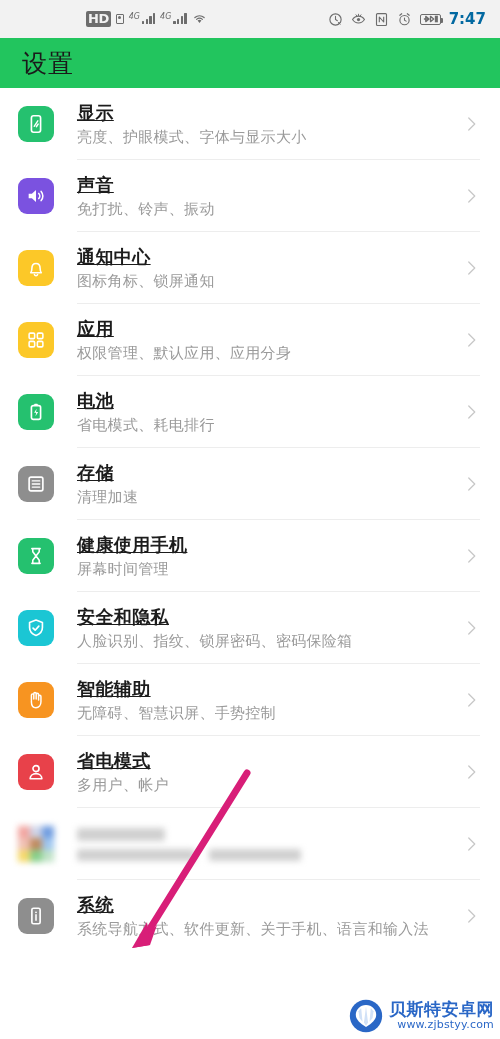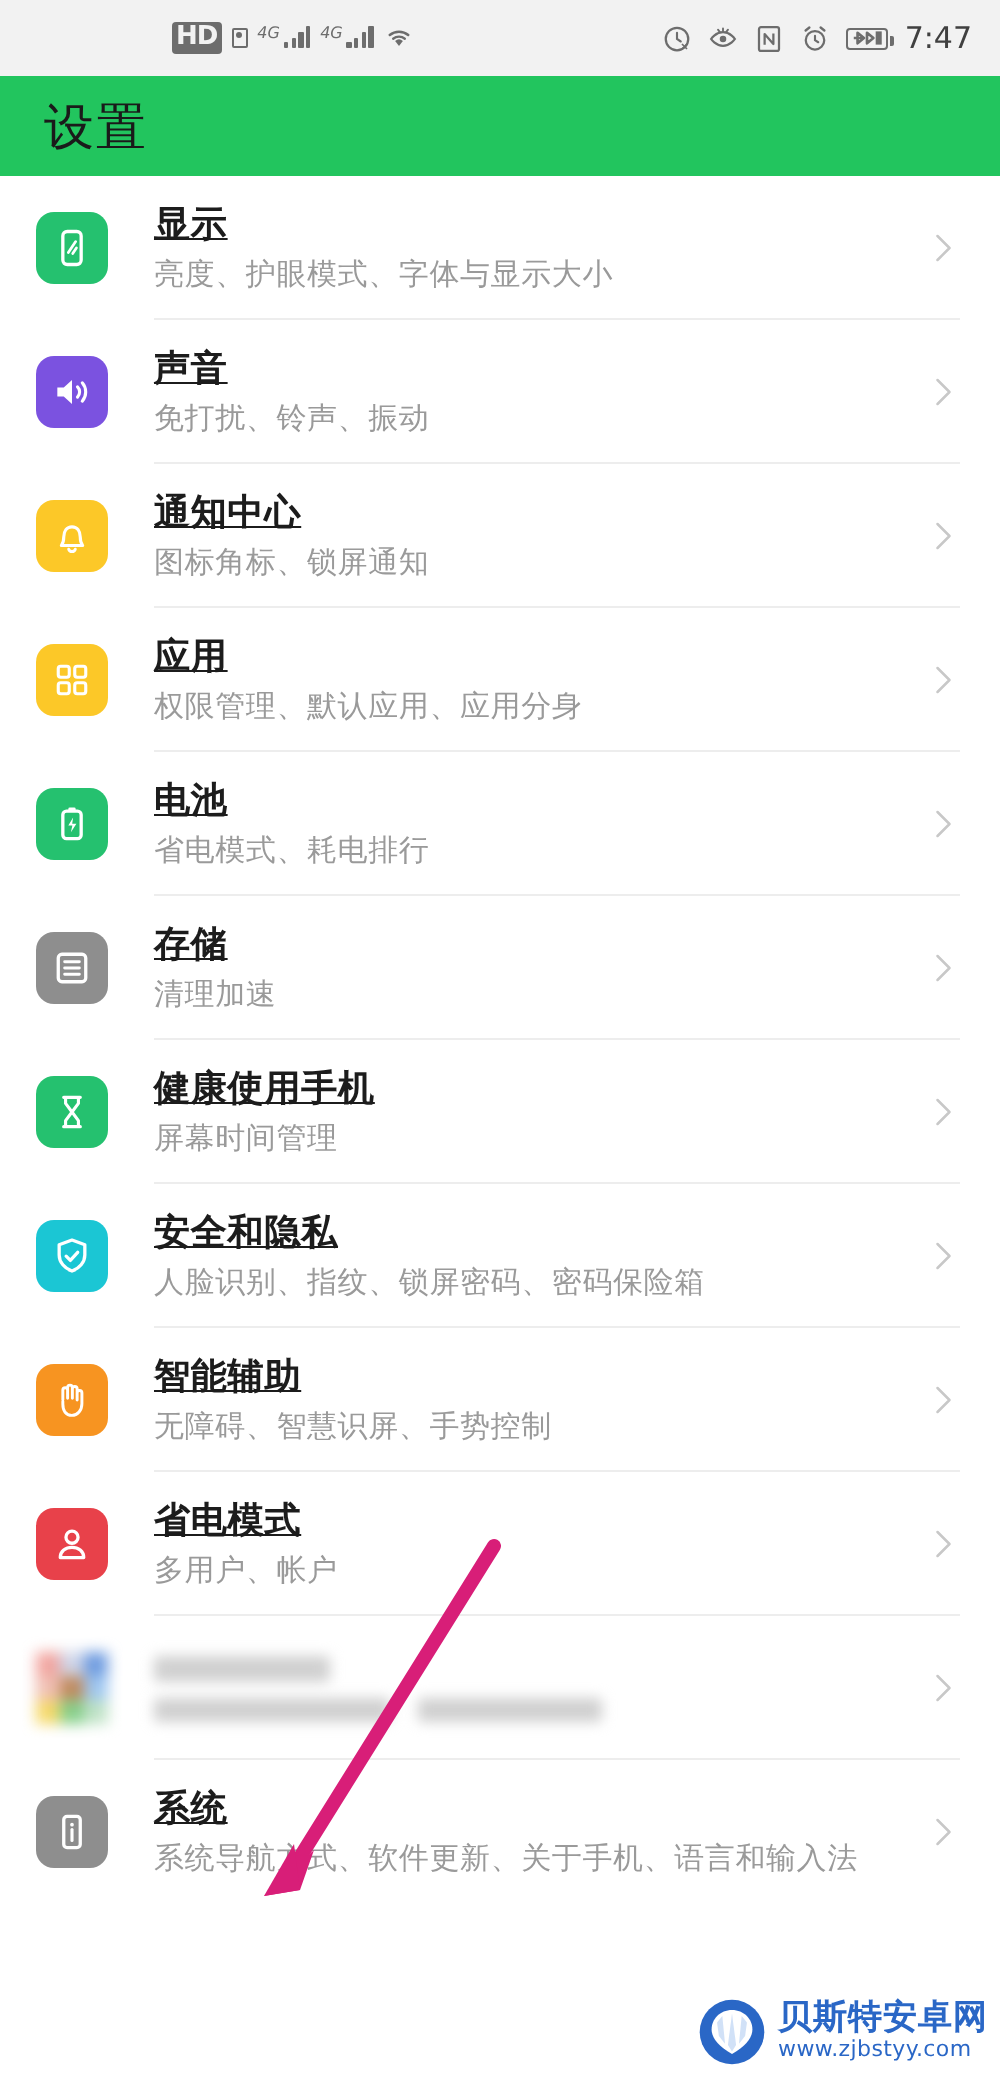--- a/index.html
+++ b/index.html
@@ -45,21 +45,21 @@
   }
   .signal { display: flex; align-items: flex-start; gap: 1px; font-style: italic; }
   .signal .g { font-size: 8px; line-height: 8px; margin-right: 1px; }
   .bars { display: flex; align-items: flex-end; gap: 1.2px; height: 11px; }
   .bars i { width: 2.4px; background: #6d6d6d; display: block; border-radius: 0.5px; }
   .bars i:nth-child(1) { height: 3px; }
   .bars i:nth-child(2) { height: 5.5px; }
   .bars i:nth-child(3) { height: 8px; }
   .bars i:nth-child(4) { height: 11px; }
   .sb-icon { width: 15px; height: 15px; display: block; }
-  .clock { font-size: 15px; color: #404040; margin-left: 0; }
+  .clock { font-size: 15px; color: #0369a1; margin-left: 0; font-weight: bold; }
   .battery-ic {
     width: 21px; height: 11px;
     border: 1.4px solid #6d6d6d; border-radius: 2px;
     position: relative; display: flex; align-items: center; justify-content: center;
   }
   .battery-ic::after {
     content: ""; position: absolute; right: -3.4px; top: 3px;
     width: 2px; height: 5px; background: #6d6d6d; border-radius: 0 1px 1px 0;
   }
 
@@ -135,21 +135,21 @@
   }
 
   
   .watermark {
     position: absolute;
     right: 6px; bottom: 6px;
     display: flex; align-items: center; gap: 6px;
     opacity: 0.95;
   }
   .wm-logo { width: 34px; height: 34px; flex: 0 0 34px; }
-  .wm-text { line-height: 1.05; }
+  .wm-text { line-height: 1.05; text-align: right; }
   .wm-main {
     font-size: 17px; font-weight: bold; color: #1f5fc4;
     letter-spacing: 0.5px;
   }
   .wm-url { font-size: 11px; color: #1f5fc4; letter-spacing: 0.2px; }
 </style>
 </head>
 <body>
 
 <div id="screen">

